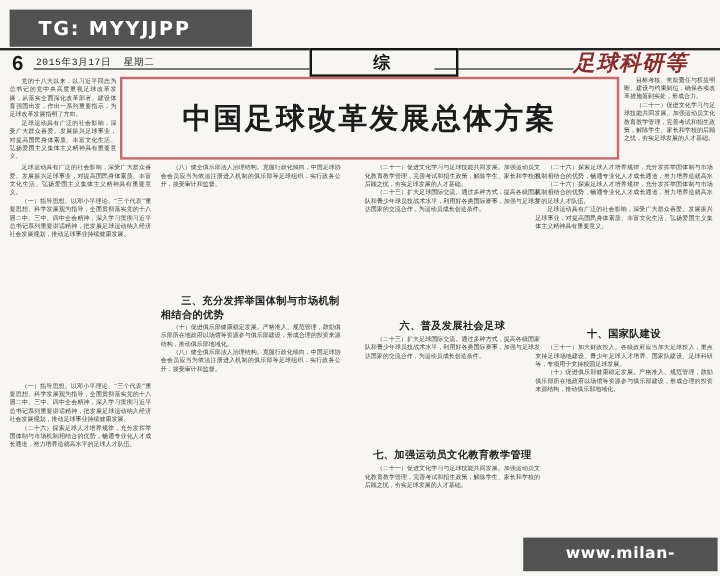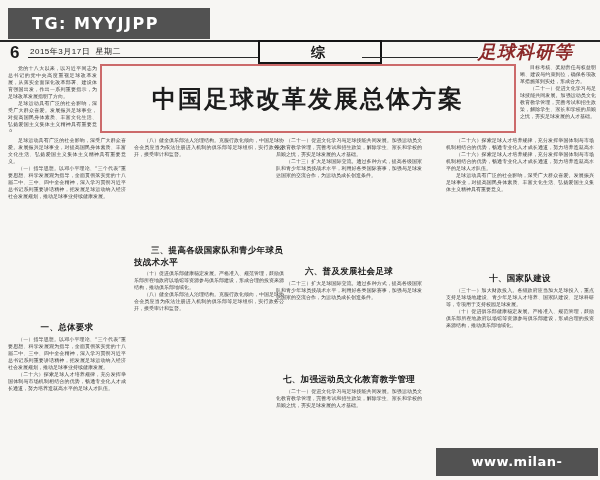--- a/index.html
+++ b/index.html
@@ -14,21 +14,21 @@
     background:var(--wm_bg,#4f4f4f);color:#fff;font-weight:bold;
     font-family:"DejaVu Sans",sans-serif;z-index:30;
   }
   .wm-top{left:8px;top:8px;width:178px;height:31px;line-height:31px;
     padding-left:24px;font-size:16px;letter-spacing:1.5px;}
   .wm-bottom{left:436px;top:448px;width:162px;height:28px;line-height:28px;
     text-align:center;font-size:13px;letter-spacing:.5px;}
   
   .top-rule{left:0;top:40px;width:600px;height:2px;background:#252525;}
   .pagenum{left:10px;top:43px;font-size:17px;font-weight:bold;color:#1a1a1a;}
-  .date-line{left:30px;top:46px;font-size:8px;color:#222;letter-spacing:.5px;}
+  .date-line{left:30px;top:46px;font-size:8px;color:#222;letter-spacing:.5px;font-family:Liberation Mono, monospace;}
   .rule{height:1px;background:#2a2a2a;top:57px;}
   .rule-left{left:28px;width:230px;}
   .rule-right{left:362px;width:116px;}
   .section-box{
     left:258px;top:40px;width:100px;height:20px;border:2px solid #141414;
     background:var(--paper,#f7f6f3);text-align:center;line-height:20px;
     font-size:14px;font-weight:bold;color:#161616;letter-spacing:24px;
     padding-left:20px;overflow:hidden;
   }
   .paper-name{
@@ -46,21 +46,21 @@
     margin:18px;font-size:24px;font-weight:bold;color:#1c1c1c;
     letter-spacing:2px;font-family:"DejaVu Sans",sans-serif;white-space:nowrap;
   }
   
   .tcol{overflow:hidden;filter:blur(.3px);}
   .tcol,.tcol *{color:#3d3d3d;}
   #blk-tl{left:8px;top:65px;width:89px;height:67px;}
   #blk-tr{left:520px;top:64px;width:76px;height:68px;}
   #col1{left:8px;top:137px;width:118px;height:335px;}
   #col2{left:134px;top:137px;width:150px;height:335px;}
-  #col3{left:276px;top:137px;width:146px;height:335px;}
+  #col3{left:304px;top:137px;width:146px;height:335px;}
   #col4{left:446px;top:137px;width:148px;height:335px;}
   .pwrap{overflow:hidden;}
   .bp{
     margin:0;font-size:5px;line-height:7px;text-indent:2em;
     text-align:justify;word-break:break-all;
     font-family:"DejaVu Sans","Liberation Sans",sans-serif;
   }
   .sec-h{
     font-size:8.5px;line-height:13px;font-weight:bold;color:#222;
     text-align:center;margin:2px 0;letter-spacing:.3px;white-space:nowrap;
@@ -99,31 +99,30 @@
     <div class="pwrap" style="height: 70px;">
       <p class="bp">目标考核、奖励责任与权益明晰、建设与约束到位，确保各项改革措施落到实处，形成合力。</p>
       <p class="bp">（二十一）促进文化学习与足球技能共同发展。加强运动员文化教育教学管理，完善考试和招生政策，解除学生、家长和学校的后顾之忧，夯实足球发展的人才基础。</p>
     </div>
   </div>
 <div class="abs tcol" id="col1">
     <div class="pwrap" style="height: 182px;">
       <p class="bp">足球运动具有广泛的社会影响，深受广大群众喜爱。发展振兴足球事业，对提高国民身体素质、丰富文化生活、弘扬爱国主义集体主义精神具有重要意义。</p>
       <p class="bp">（一）指导思想。以邓小平理论、“三个代表”重要思想、科学发展观为指导，全面贯彻落实党的十八届二中、三中、四中全会精神，深入学习贯彻习近平总书记系列重要讲话精神，把发展足球运动纳入经济社会发展规划，推动足球事业持续健康发展。</p>
     </div>
-    <div class="sec-h">一、总体要求</div>
     <div class="pwrap" style="height: 133px;">
       <p class="bp">（一）指导思想。以邓小平理论、“三个代表”重要思想、科学发展观为指导，全面贯彻落实党的十八届二中、三中、四中全会精神，深入学习贯彻习近平总书记系列重要讲话精神，把发展足球运动纳入经济社会发展规划，推动足球事业持续健康发展。</p>
       <p class="bp">（二十六）探索足球人才培养规律，充分发挥举国体制与市场机制相结合的优势，畅通专业化人才成长通道，努力培养造就高水平的足球人才队伍。</p>
     </div>
   </div>
 <div class="abs tcol" id="col2">
     <div class="pwrap" style="height: 105px;">
       <p class="bp">（八）健全俱乐部法人治理结构。克服行政化倾向，中国足球协会会员应当为依法注册进入机制的俱乐部等足球组织，实行政务公开，接受审计和监督。</p>
     </div>
-    <div class="sec-h sec-h2">三、提高各级国家队和青少年球员技战术水平</div>
+    <div class="sec-h sec-h2">三、充分发挥举国体制与市场机制相结合的优势</div>
     <div class="pwrap" style="height: 196px;">
       <p class="bp">（十）促进俱乐部健康稳定发展。严格准入、规范管理，鼓励俱乐部所在地政府以场馆等资源参与俱乐部建设，形成合理的投资来源结构，推动俱乐部地域化。</p>
       <p class="bp">（八）健全俱乐部法人治理结构。克服行政化倾向，中国足球协会会员应当为依法注册进入机制的俱乐部等足球组织，实行政务公开，接受审计和监督。</p>
     </div>
   </div>
 <div class="abs tcol" id="col3">
     <div class="pwrap" style="height: 126px;">
       <p class="bp">（二十一）促进文化学习与足球技能共同发展。加强运动员文化教育教学管理，完善考试和招生政策，解除学生、家长和学校的后顾之忧，夯实足球发展的人才基础。</p>
       <p class="bp">（二十三）扩大足球国际交流。通过多种方式，提高各级国家队和青少年球员技战术水平，利用好各类国际赛事，加强与足球发达国家的交流合作，为运动员成长创造条件。</p>
     </div>

